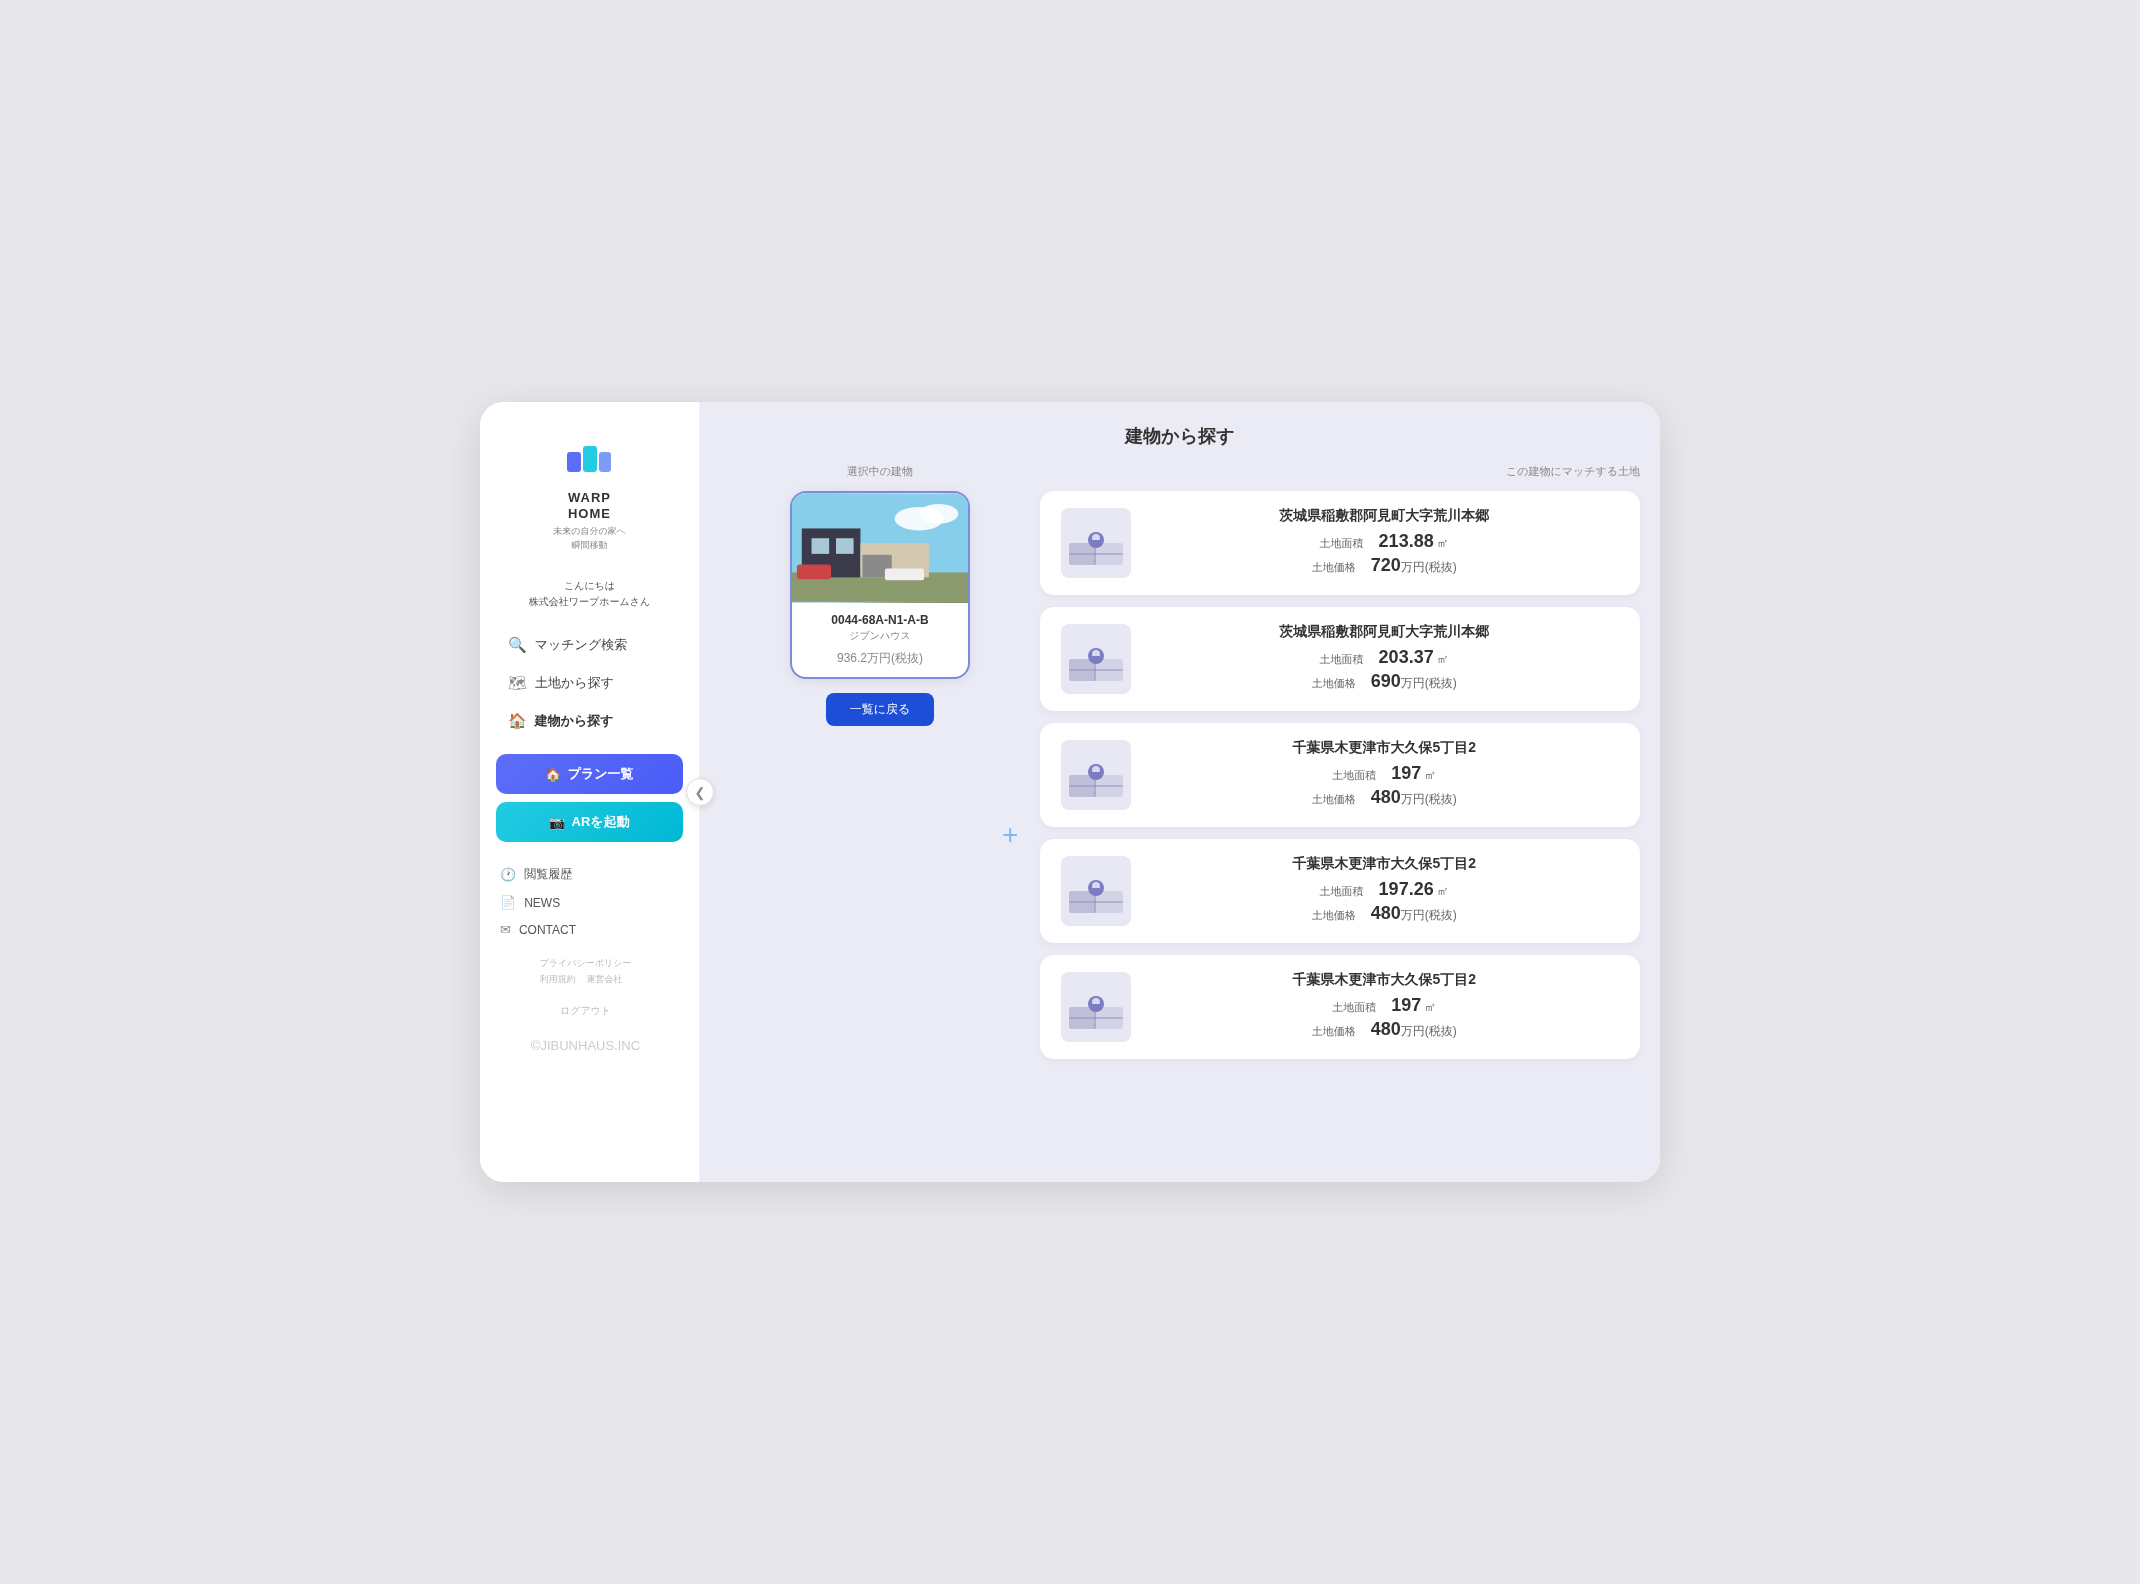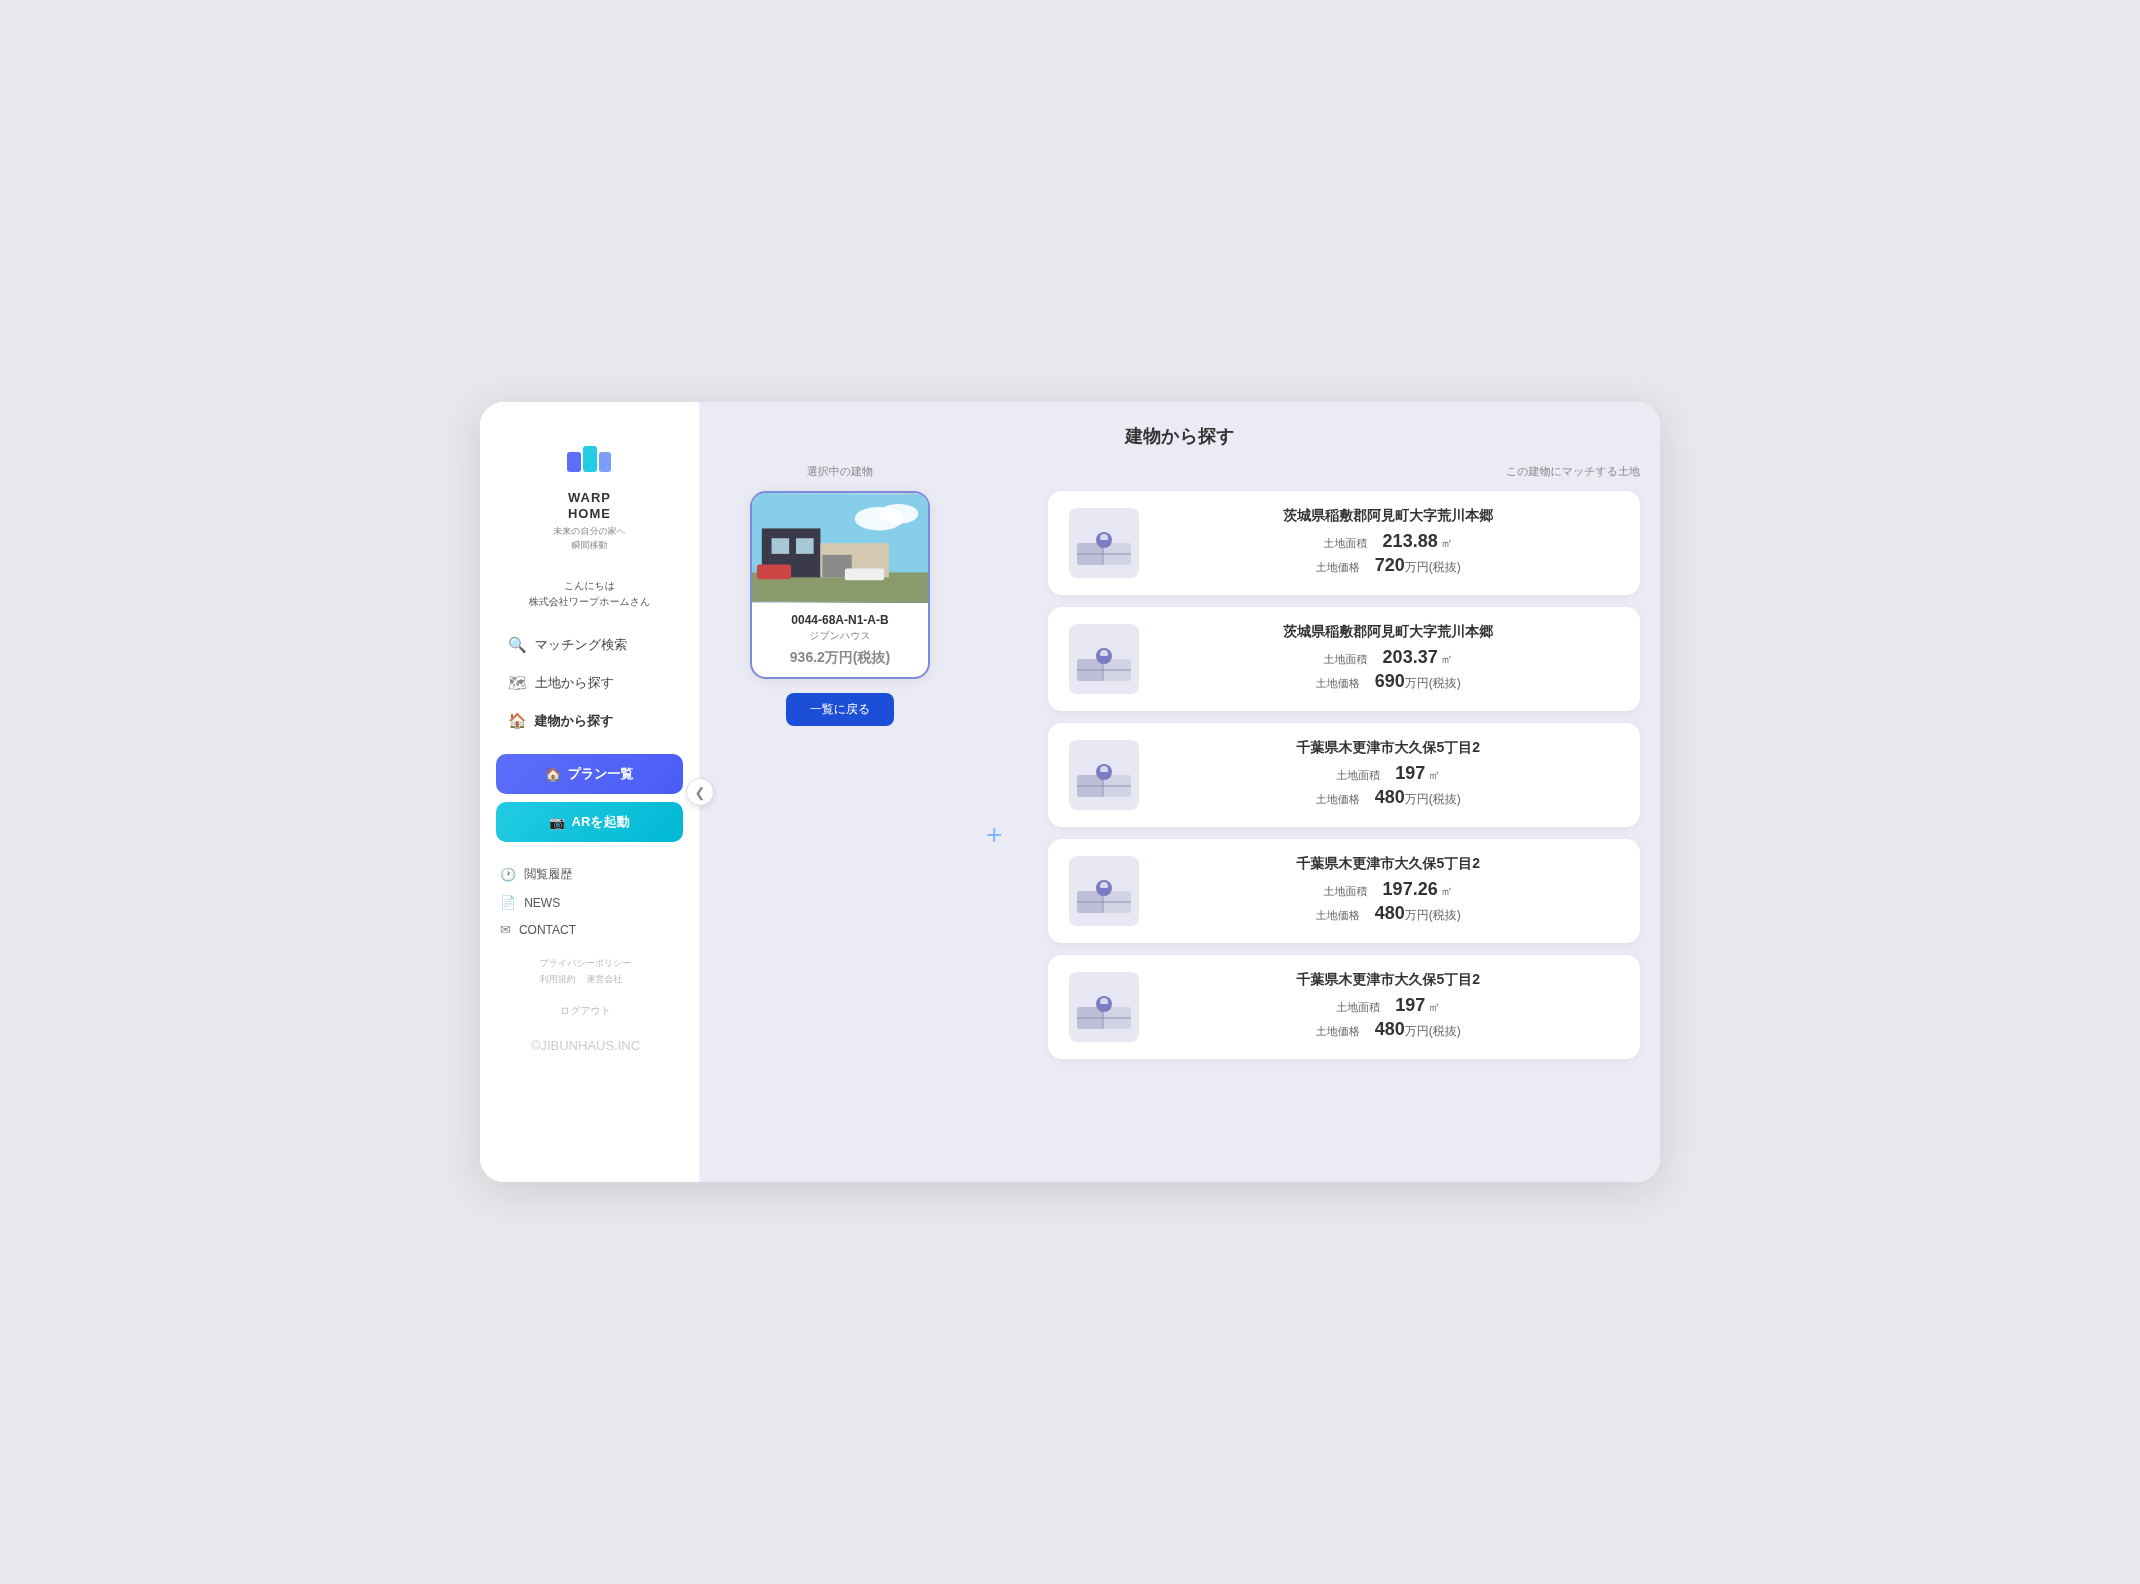--- a/index.html
+++ b/index.html
@@ -190,22 +190,23 @@
       cursor: pointer;
       font-size: 13px;
       color: #888;
       box-shadow: 0 2px 6px rgba(0,0,0,0.1);
       z-index: 10;
     }
     .content-area {
       display: flex;
       flex: 1;
       padding: 0 20px 36px 40px;
-      gap: 36px;
+      gap: 12px;
       overflow-y: auto;
+      margin-left: 40px;
     }
     
     .selected-building-panel {
       display: flex;
       flex-direction: column;
       align-items: center;
       min-width: 200px;
     }
     .panel-label {
       font-size: 11px;
@@ -241,23 +242,23 @@
       font-size: 10px;
       color: #888;
       margin-bottom: 6px;
     }
     .building-price {
       font-size: 14px;
       font-weight: 700;
       color: #333;
     }
     .building-price span {
-      font-size: 14px;
-      color: #888;
-      font-weight: 700;
+      font-size: 12px;
+      color: #888;
+      font-weight: 400;
     }
     .back-btn {
       margin-top: 14px;
       background: #1d4ed8;
       color: #fff;
       border: none;
       border-radius: 8px;
       padding: 8px 24px;
       font-size: 12px;
       cursor: pointer;

